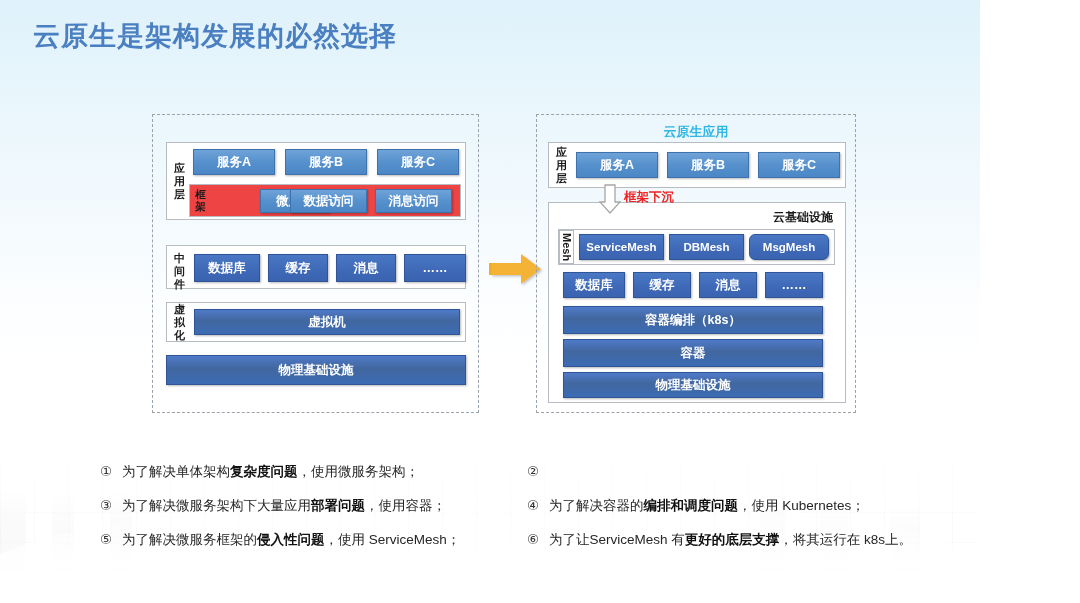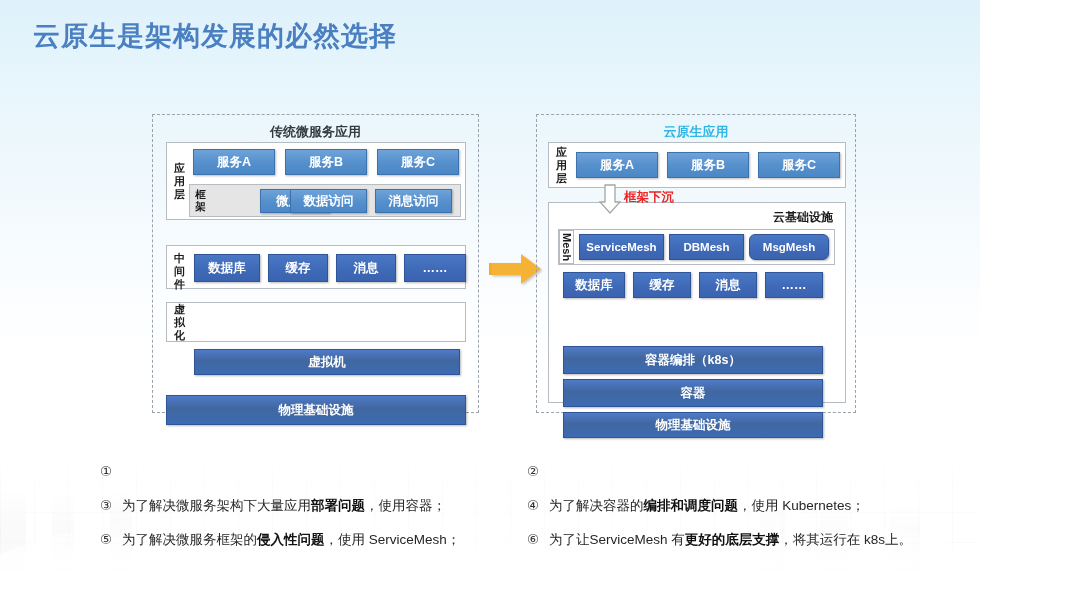--- a/index.html
+++ b/index.html
@@ -167,34 +167,33 @@
   }
   
   .blk.mid {
     background: linear-gradient(180deg, #4a78c4 0%, #3f6ab8 55%, #3a63b0 100%);
     border-color: #2f5597;
   }
   
   .blk.bar {
     background: linear-gradient(180deg, #4f7ac8 0%, #41679f 45%, #3c6bb4 100%);
     border-color: #2f5597;
-    margin-top: 40px;
   }
 
   
   #grp-app-left   { left: 13px; top: 27px;  width: 300px; height: 78px; }
   #grp-mid-left   { left: 13px; top: 130px; width: 300px; height: 44px; }
   #grp-virt-left  { left: 13px; top: 187px; width: 300px; height: 40px; }
 
   #frame-inner {
     position: absolute;
     left: 22px; top: 41px;
     width: 272px; height: 33px;
     border: 1.2px solid #b7bcc2;
-    background: #e5e5e5;
+    background: #ef4444;
     display: flex;
     align-items: center;
   }
 
   
   #grp-app-right  { left: 11px; top: 27px;  width: 298px; height: 46px; }
   #grp-cloud      { left: 11px; top: 87px;  width: 298px; height: 201px; }
   #grp-mesh       { position:absolute; left: 9px; top: 26px; width: 277px; height: 36px;
                     border: 1.2px solid #b7bcc2; background:#fff; display:flex; align-items:center; }
 
@@ -252,21 +251,20 @@
   <div class="bg-texture">
     <div class="band"></div>
     <div class="blocks-l"></div>
     <div class="blocks-r"></div>
     <div class="hill"></div>
   </div>
 
   <div class="page-title">云原生是架构发展的必然选择</div>
 
   <div class="panel" id="panel-left">
-    <div class="panel-title">传统微服务应用</div>
 
     <div class="group" id="grp-app-left">
       <div class="vlabel" style="margin-left:4px;">应用层</div>
       <div style="position:relative;flex:1;height:100%;">
         <div class="blk light" style="position:absolute;left:5px;top:6px;width:82px;height:26px;">服务A</div>
         <div class="blk light" style="position:absolute;left:97px;top:6px;width:82px;height:26px;">服务B</div>
         <div class="blk light" style="position:absolute;left:189px;top:6px;width:82px;height:26px;">服务C</div>
       </div>
       <div id="frame-inner">
         <div class="vlabel" style="margin-left:3px;width:15px;line-height:11.5px;font-size:10.5px;">框架</div>
@@ -352,20 +350,21 @@
   <div id="arrow-down">
     <svg viewBox="0 0 22 30" width="22" height="30">
       <path d="M6 1 L16 1 L16 18 L21 18 L11 29 L1 18 L6 18 Z" fill="#ffffff" stroke="#a6a6a6" stroke-width="1.3"></path>
     </svg>
   </div>
   <div id="label-sink">框架下沉</div>
 
   <div class="bullets" id="bullets-left">
     <div class="bullet">
       <span class="num">①</span>
+      <span class="txt">为了解决单体架构<b>复杂度问题</b>，使用微服务架构；</span>
     </div>
     <div class="bullet">
       <span class="num">③</span>
       <span class="txt">为了解决微服务架构下大量应用<b>部署问题</b>，使用容器；</span>
     </div>
     <div class="bullet">
       <span class="num">⑤</span>
       <span class="txt">为了解决微服务框架的<b>侵入性问题</b>，使用 ServiceMesh；</span>
     </div>
   </div>

